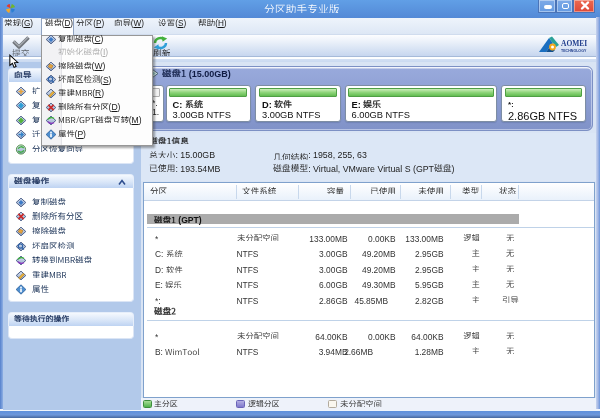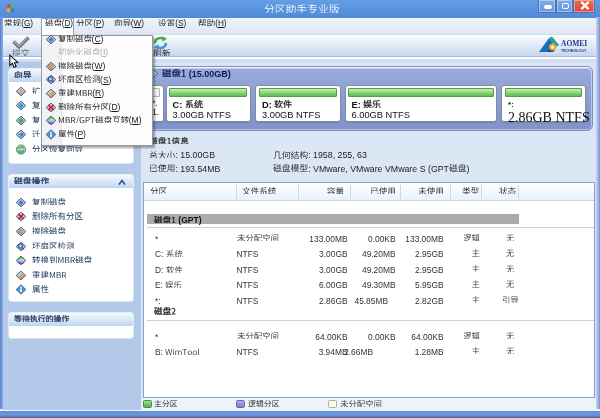--- a/index.html
+++ b/index.html
@@ -504,21 +504,21 @@
   </div>
 <div style="position:absolute;left:351.5px;top:110px;">
     <div style="font-family:'Liberation Sans';font-size:9.3px;color:#111">6.00GB NTFS</div>
   </div>
 <div style="position:absolute;left:501px;top:84.5px;width:84.5px;height:37px;background:#fff;border:1px solid #7d8da3;border-radius:3px;box-shadow:0 1px 1px rgba(30,50,90,.18)"></div>
 <div style="position:absolute;left:504.5px;top:87.5px;width:77.5px;height:9px;background:linear-gradient(#cdeeba,#8ed47a 50%,#62bc50);border:1px solid #4f9f44;border-radius:1px"></div>
 <div style="position:absolute;left:508px;top:99.5px;">
     <div style="font-family:'Liberation Sans';font-size:8px;color:#111;font-weight:bold">*<span style="font-size:7px">:</span></div>
   </div>
 <div style="position:absolute;left:508px;top:110px;">
-    <div style="font-family:Liberation Serif, serif;font-size:14px;color:#111">2.86GB NTFS</div>
+    <div style="font-family:Liberation Sans, sans-serif;font-size:11px;color:#111">2.86GB NTFS</div>
   </div>
 <div style="position:absolute;left:141px;top:133px;width:455px;height:48px;background:#dce7f6"></div>
 <div style="position:absolute;left:149px;top:137px;">
     <svg class="t" style="" width="40.03" height="7.48" viewBox="0 0 40.03 7.48">
       <g fill="#111" stroke="#111" stroke-width="24" transform="translate(0,7.48) scale(0.00880,-0.00880)">
         <use href="#g9" x="0"></use>
         <use href="#g10" x="1000"></use>
         <use href="#g55" x="2000"></use>
         <use href="#g60" x="2549"></use>
         <use href="#g61" x="3549"></use>
@@ -543,21 +543,21 @@
         <g fill="#222" transform="translate(0,7.48) scale(0.00880,-0.00880)">
           <use href="#g65" x="0"></use>
           <use href="#g66" x="1000"></use>
           <use href="#g67" x="2000"></use>
         </g>
       </svg>
       <span style="font-family:'Liberation Sans';font-size:8.8px;color:#222">: 193.54MB</span>
     </span>
   </div>
 <div style="position:absolute;left:273px;top:150px;">
-    <span style="display:flex;align-items:center">
+    <span style="display:flex;align-items:flex-end">
       <svg class="t" style="" width="35.20" height="7.48" viewBox="0 0 35.20 7.48">
         <g fill="#222" transform="translate(0,7.48) scale(0.00880,-0.00880)">
           <use href="#g68" x="0"></use>
           <use href="#g69" x="1000"></use>
           <use href="#g70" x="2000"></use>
           <use href="#g71" x="3000"></use>
         </g>
       </svg>
       <span style="font-family:'Liberation Sans';font-size:8.8px;color:#222">: 1958, 255, 63</span>
     </span>
@@ -565,21 +565,21 @@
 <div style="position:absolute;left:273px;top:163.5px;">
     <span style="display:flex;align-items:baseline">
       <svg class="t" style="" width="35.20" height="7.48" viewBox="0 0 35.20 7.48">
         <g fill="#222" transform="translate(0,7.48) scale(0.00880,-0.00880)">
           <use href="#g9" x="0"></use>
           <use href="#g10" x="1000"></use>
           <use href="#g72" x="2000"></use>
           <use href="#g73" x="3000"></use>
         </g>
       </svg>
-      <span style="font-family:'Liberation Sans';font-size:8.8px;color:#222">: VMware, VMware VMware S (GPT</span>
+      <span style="font-family:'Liberation Sans';font-size:8.8px;color:#222">: Virtual, VMware Virtual S (GPT</span>
       <svg class="t" style="" width="17.60" height="7.48" viewBox="0 0 17.60 7.48">
         <g fill="#222" transform="translate(0,7.48) scale(0.00880,-0.00880)">
           <use href="#g9" x="0"></use>
           <use href="#g10" x="1000"></use>
         </g>
       </svg>
       <span style="font-family:'Liberation Sans';font-size:8.8px;color:#222">)</span>
     </span>
   </div>
 <div style="position:absolute;left:143px;top:182px;width:452px;height:216px;background:#fff;border:1px solid #7fa1cc"></div>

